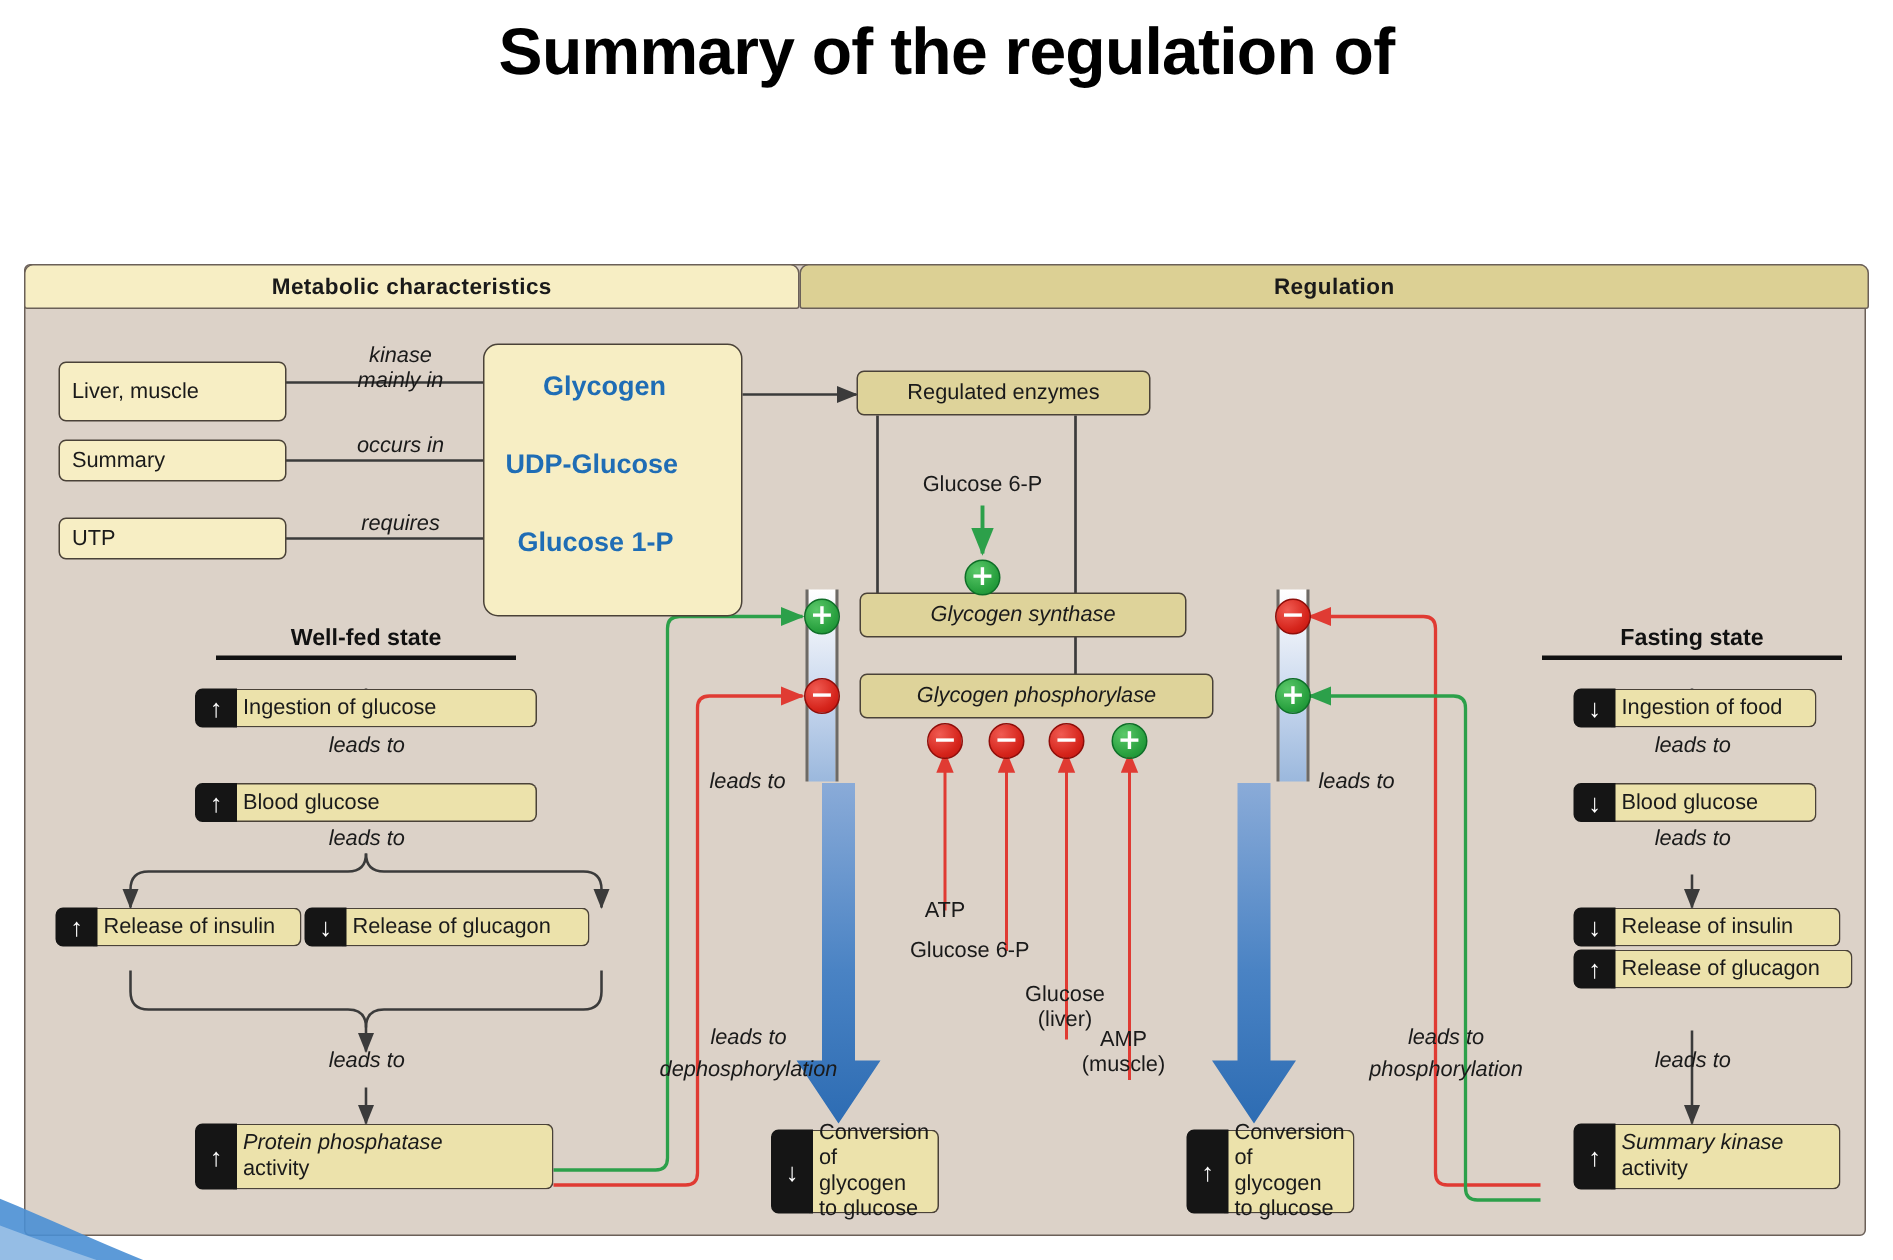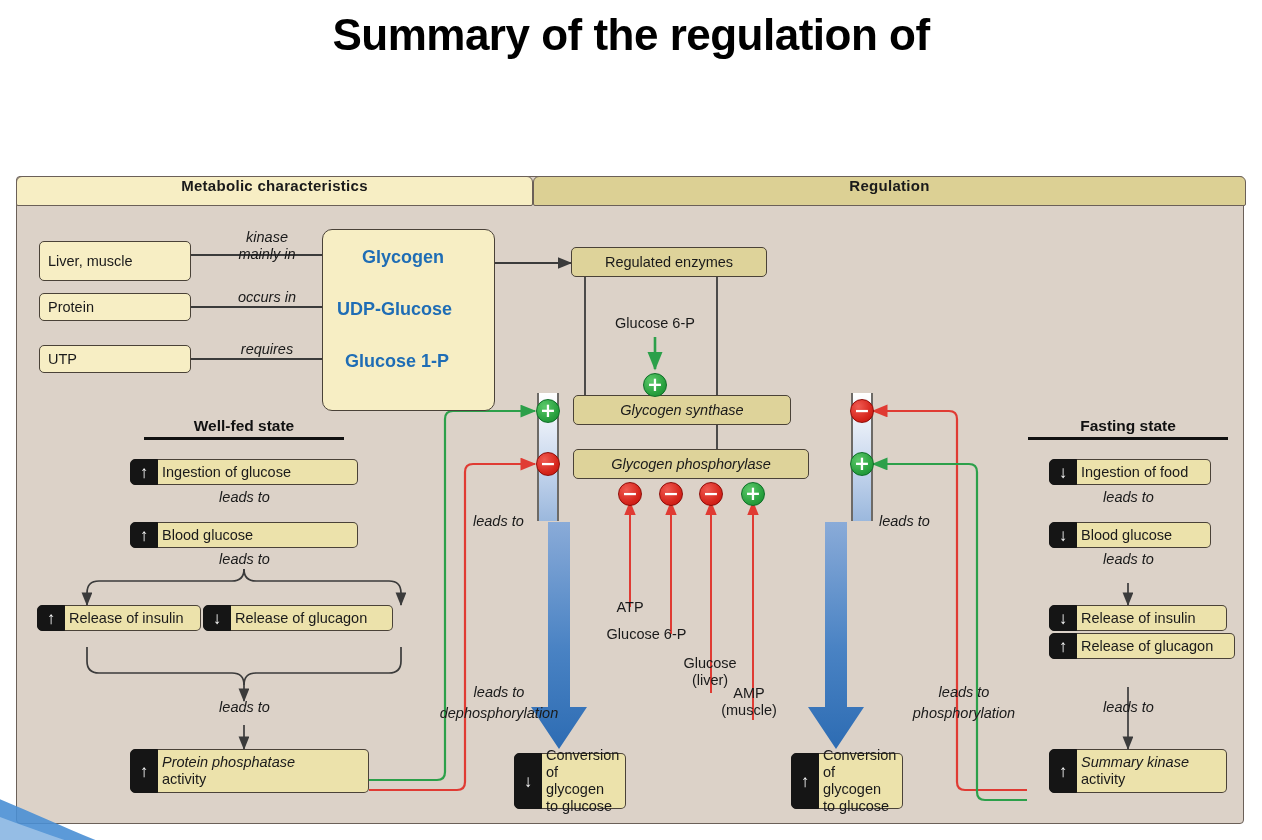--- a/index.html
+++ b/index.html
@@ -34,21 +34,21 @@
     box-sizing:border-box;
   }
   #fig-svg{position:absolute;left:0;top:0;width:1228px;height:648px;}
 
   
   .tab{
     position:absolute;top:-1px;height:30px;
     border:1.5px solid #6b6058;
     border-radius:6px 6px 2px 2px;
     box-sizing:border-box;
-    display:flex;justify-content:center;
+    display:flex;align-items:center;justify-content:center;
     font-size:15px;font-weight:bold;color:#1a1a1a;
     letter-spacing:0.3px;
   }
   #tab-metabolic{left:-1px;width:517px;background:#f7eec4;}
   #tab-regulation{left:516px;width:713px;background:#dcd094;}
 
   
   .box{
     position:absolute;box-sizing:border-box;
     border:1.3px solid #4a4238;
@@ -215,21 +215,21 @@
       <span>Metabolic characteristics</span>
     </div>
     <div class="tab" id="tab-regulation">
       <span>Regulation</span>
     </div>
 
     <div class="box" style="left:22px;top:64px;width:152px;height:40px;">
       <span>Liver, muscle</span>
     </div>
     <div class="box" style="left:22px;top:116px;width:152px;height:28px;">
-      <span>Protein</span>
+      <span>Summary</span>
     </div>
     <div class="box" style="left:22px;top:168px;width:152px;height:28px;">
       <span>UTP</span>
     </div>
 
     <div class="lbl it c" style="left:195px;top:52px;width:110px;">kinase
 mainly in</div>
     <div class="lbl it c" style="left:195px;top:112px;width:110px;">occurs in</div>
     <div class="lbl it c" style="left:195px;top:164px;width:110px;">requires</div>
 

